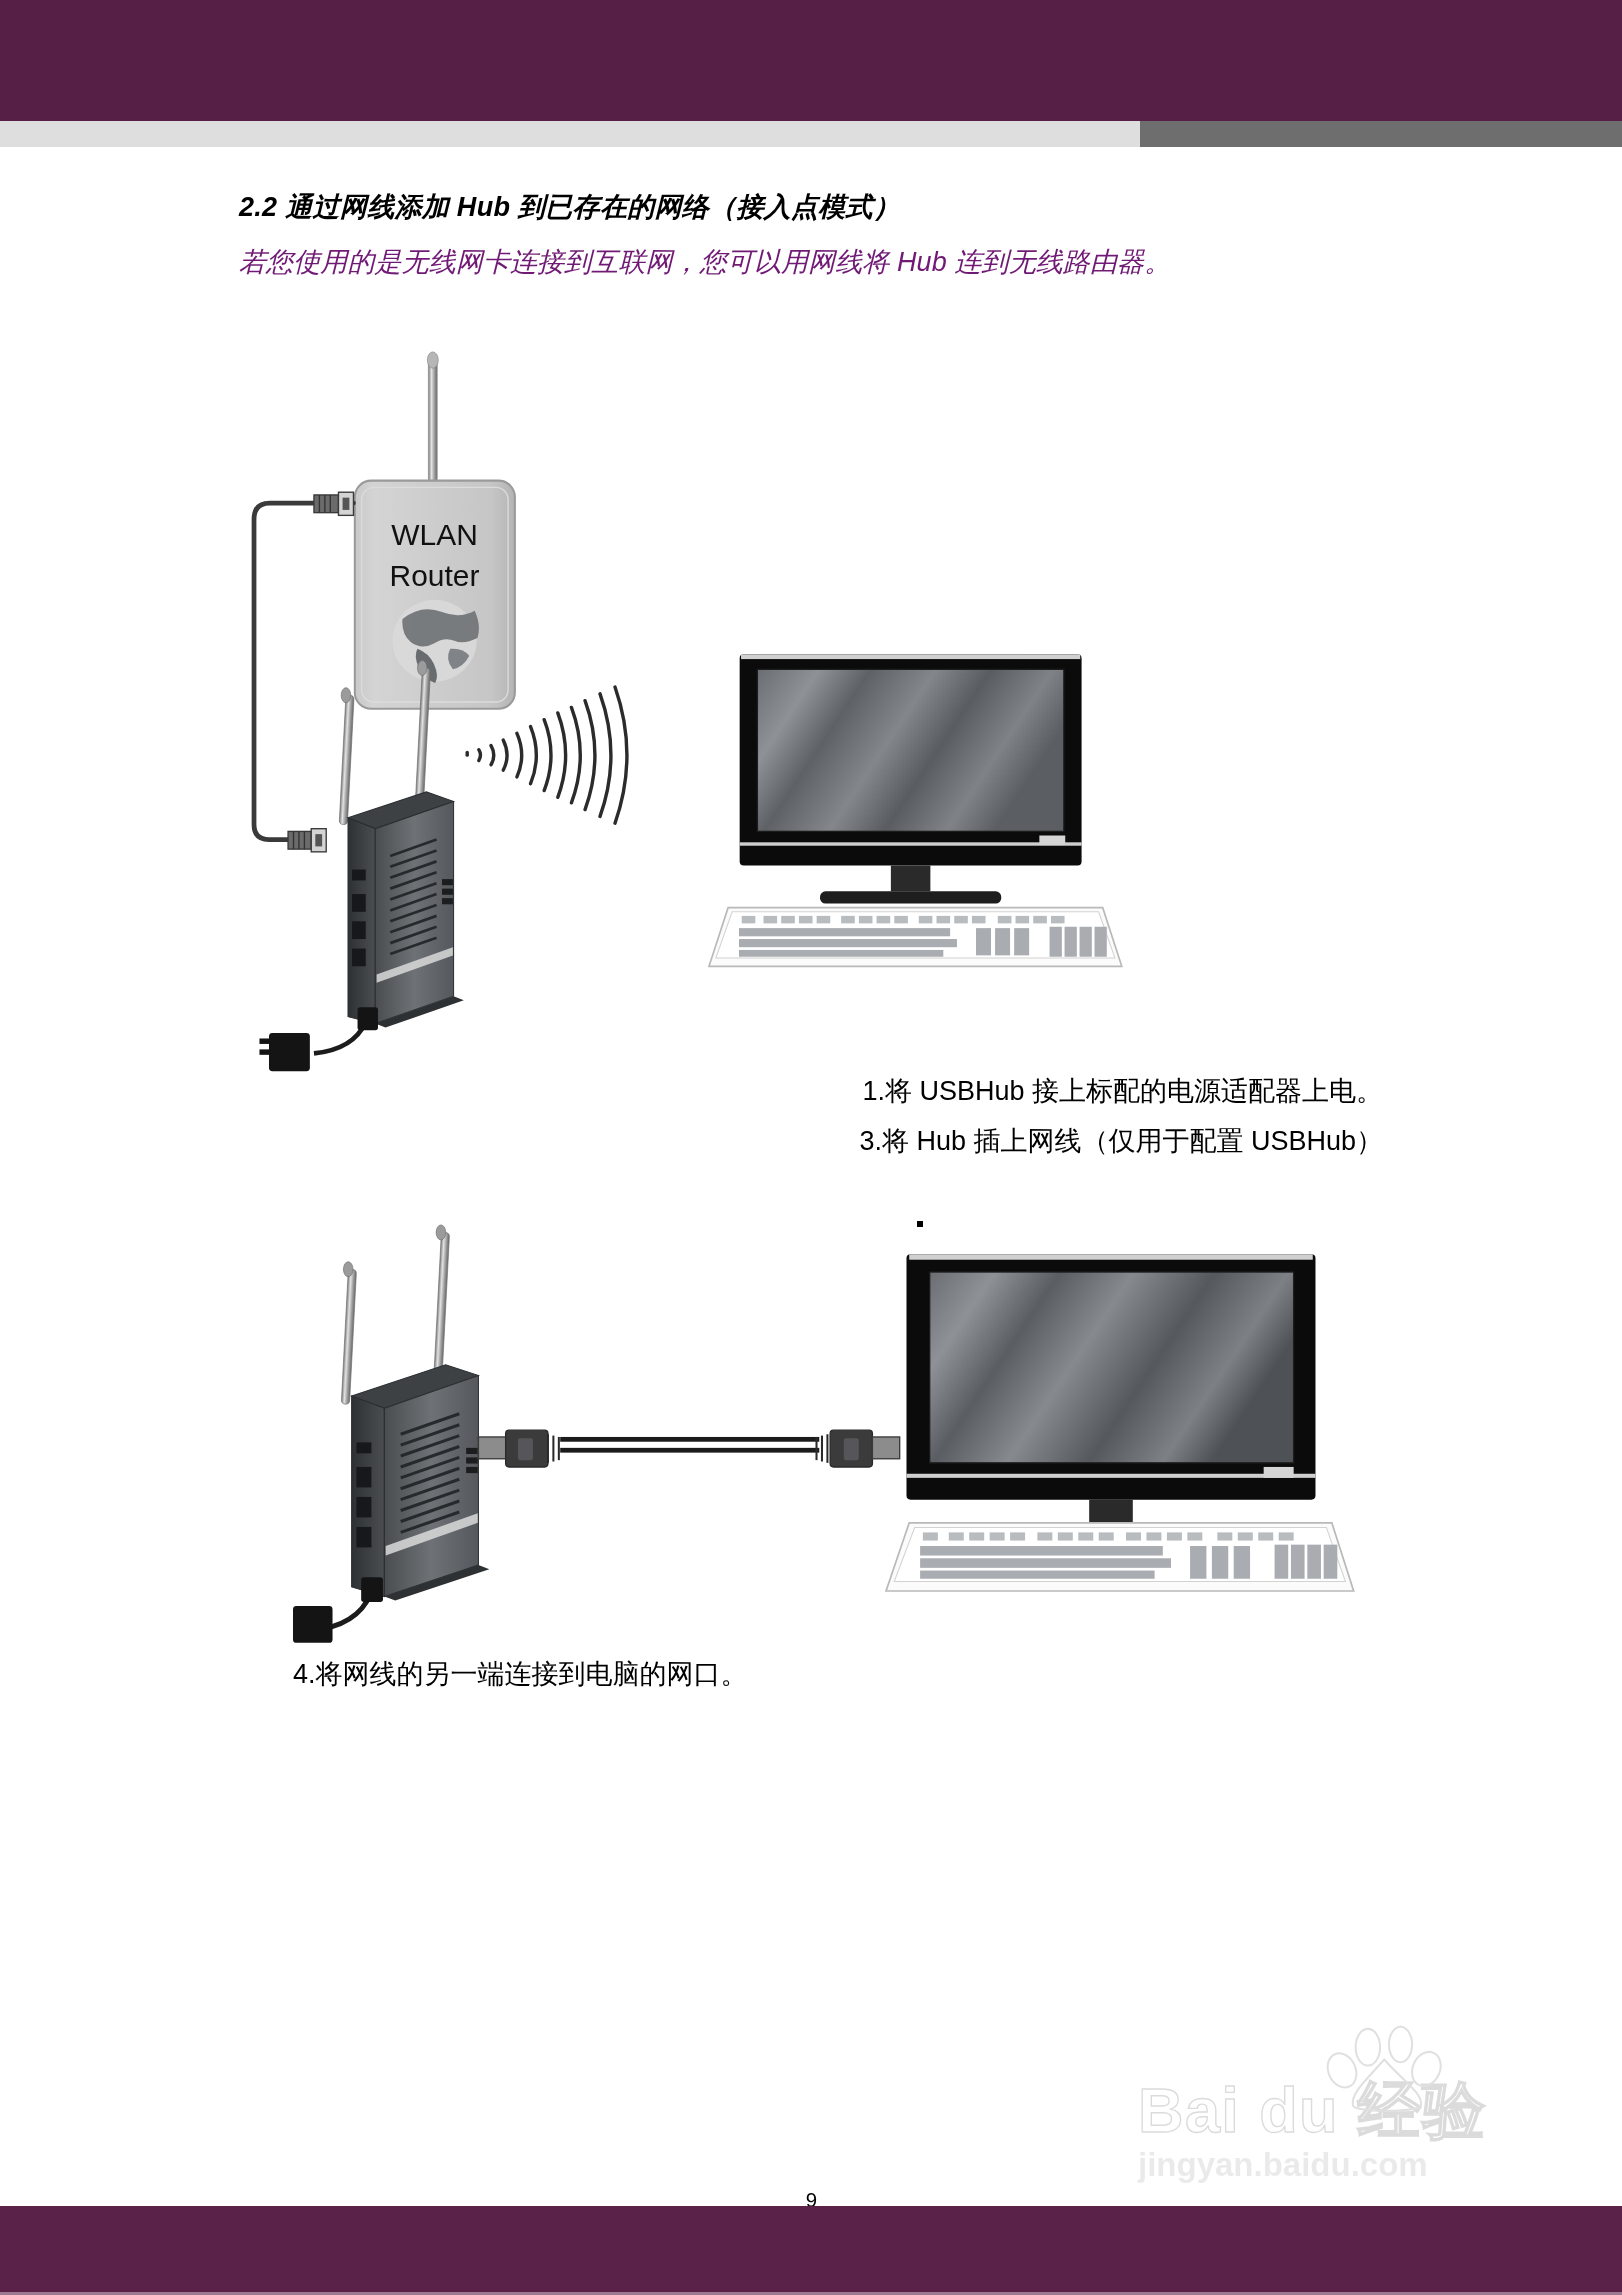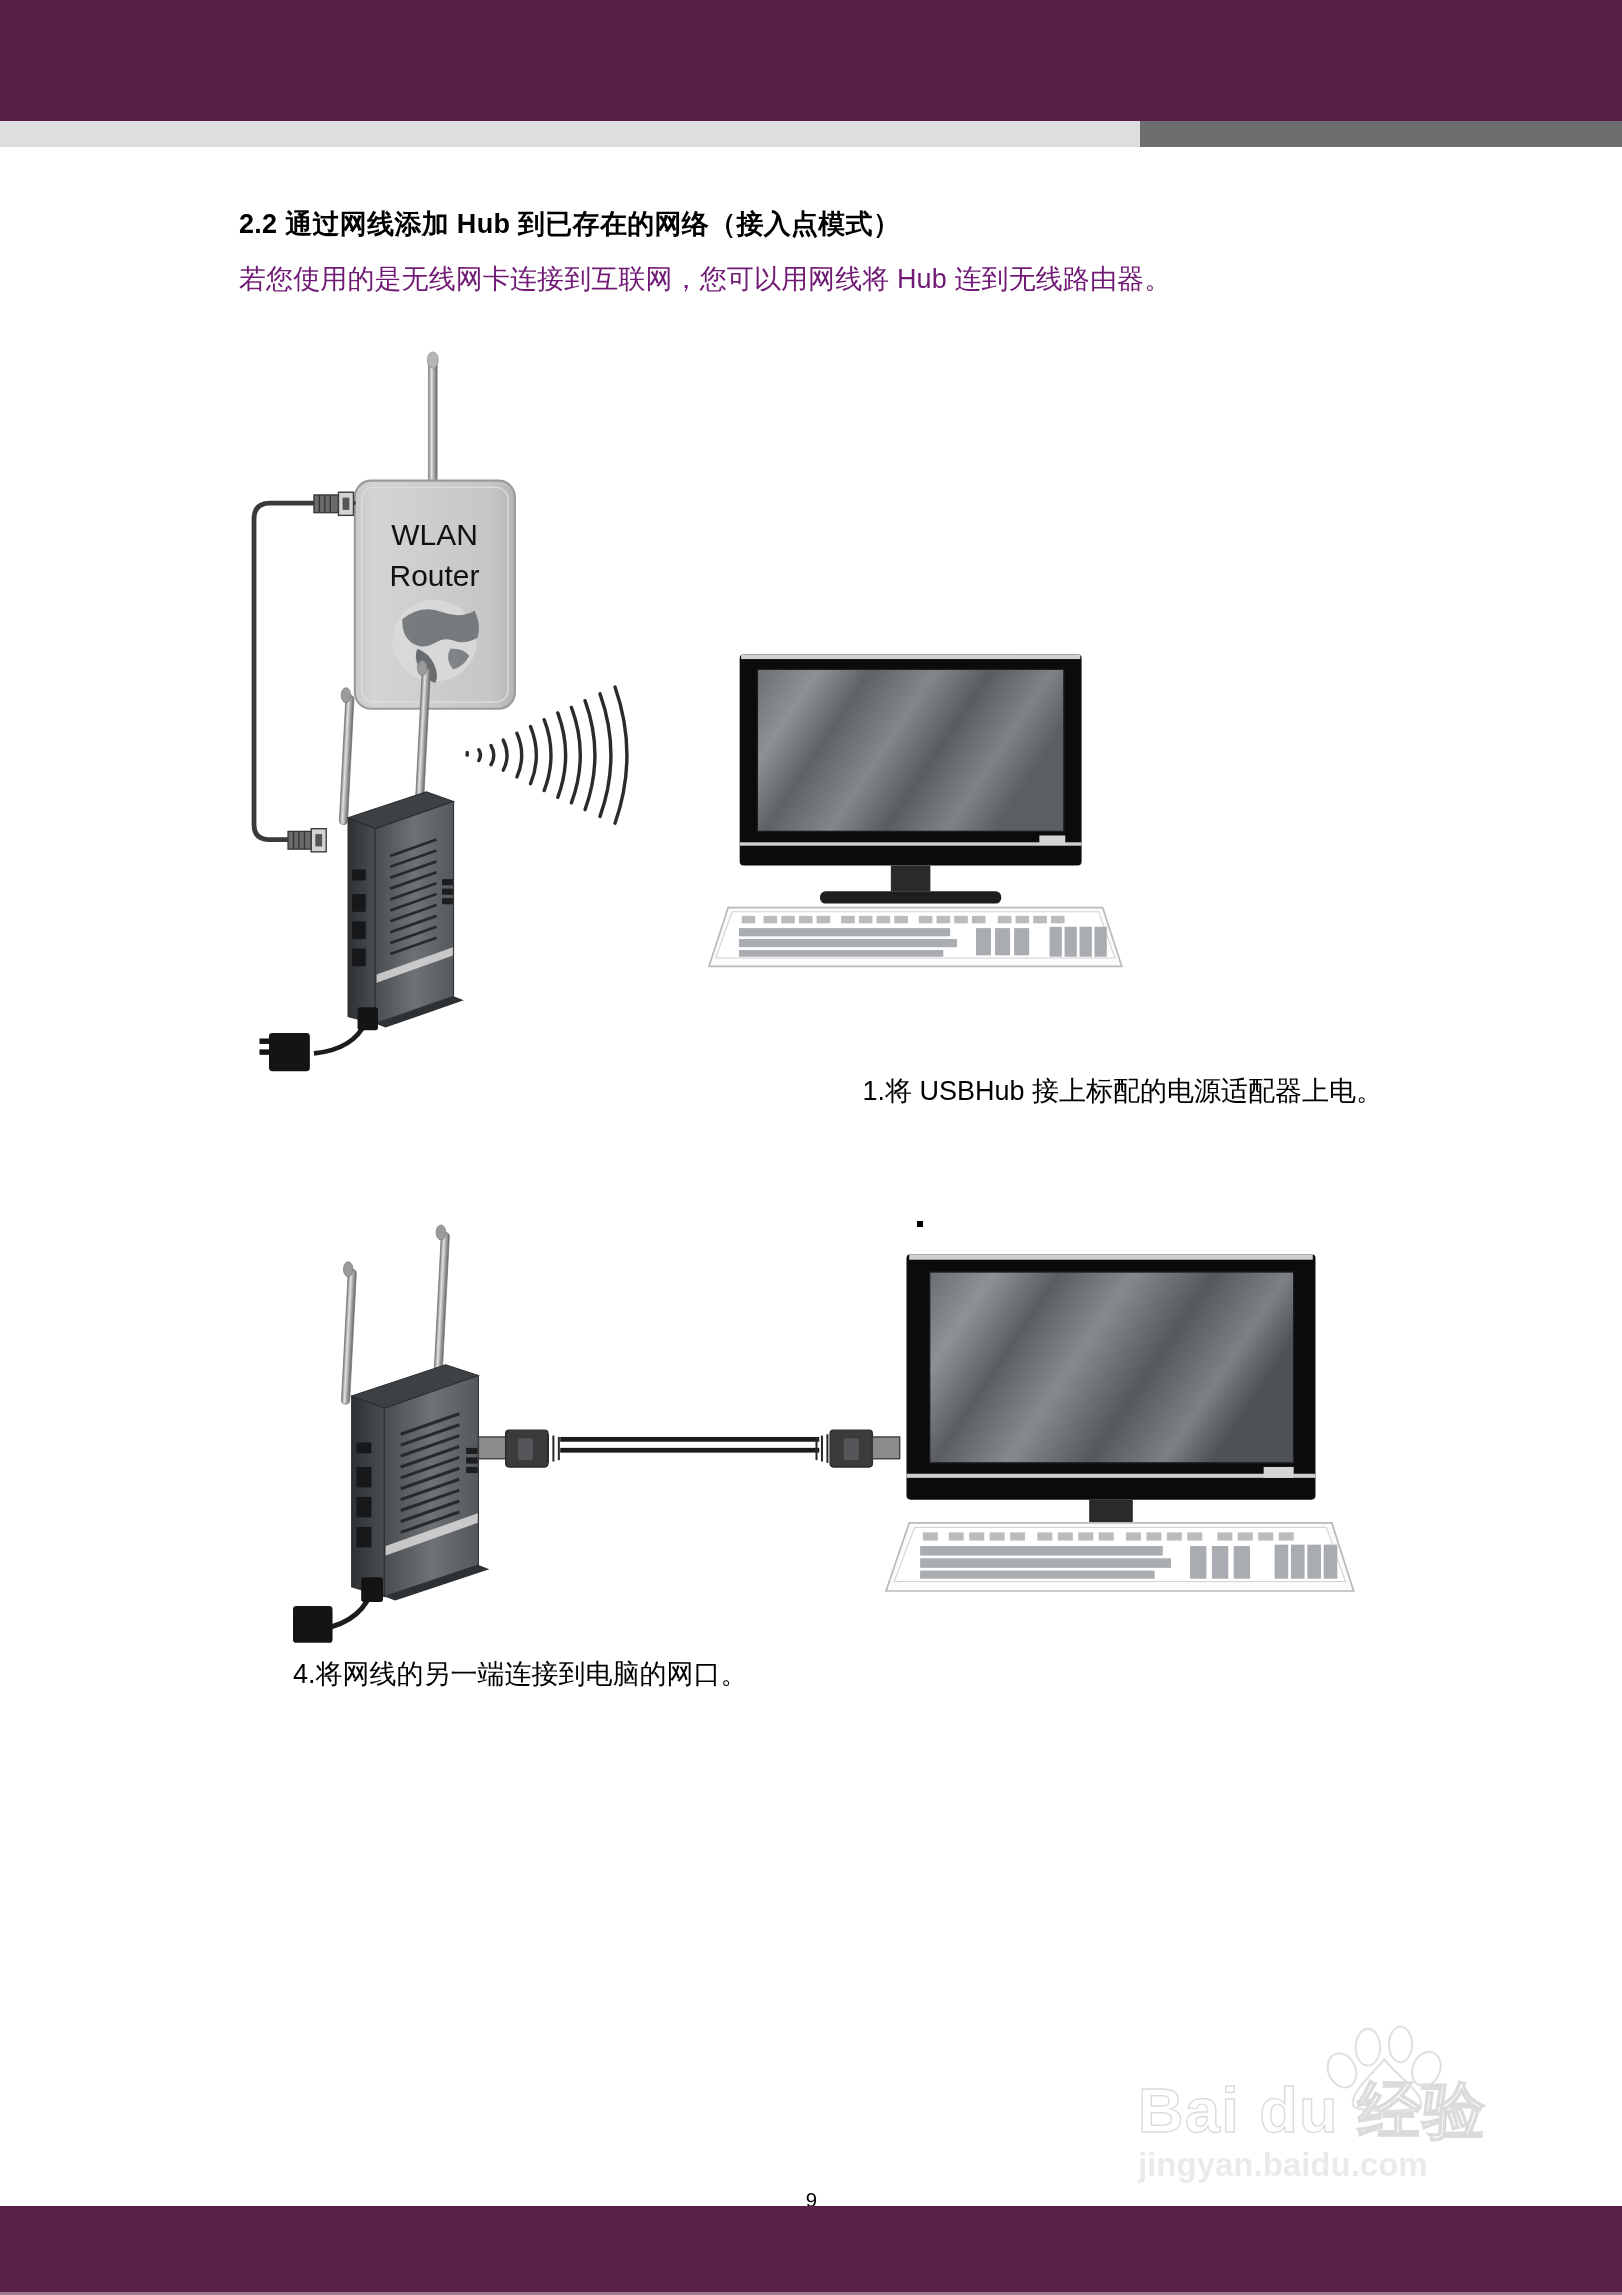--- a/index.html
+++ b/index.html
@@ -45,22 +45,23 @@
     position: absolute;
     left: 0; bottom: 0;
     width: 100%; height: 3.4px;
     background: #9C7B90;
   }
 
   
   #content {
     position: absolute;
     left: 239px;
-    top: 208px;
+    top: 191px;
     width: 1159px;
+    font-style: italic;
   }
   #section-heading {
     font-size: 27px;
     font-weight: bold;
     color: #000;
     letter-spacing: 0.3px;
     margin: 0 0 19px 0;
     line-height: 1.25;
   }
   .body-line {
@@ -348,20 +349,21 @@
         <rect x="522" y="28" width="18" height="44"></rect>
         <rect x="544" y="28" width="18" height="44"></rect>
         <rect x="566" y="28" width="18" height="44"></rect>
       </g>
     </g>
   </svg>
 </div>
 
 <div class="step-list" id="steps-group-1">
   <p class="step-line">1.将 USBHub 接上标配的电源适配器上电。</p>
+  <p class="step-line">3.将 Hub 插上网线（仅用于配置 USBHub）</p>
 </div>
 <div id="stray-period"></div>
 
 <div class="figure" id="figure-cable">
   <svg width="1152" height="423" viewBox="0 0 1690 620">
     <defs>
       <linearGradient id="antGrad2" x1="0" y1="0" x2="1" y2="0">
         <stop offset="0%" stop-color="#7d7d7d"></stop>
         <stop offset="35%" stop-color="#e2e2e2"></stop>
         <stop offset="70%" stop-color="#9a9a9a"></stop>

